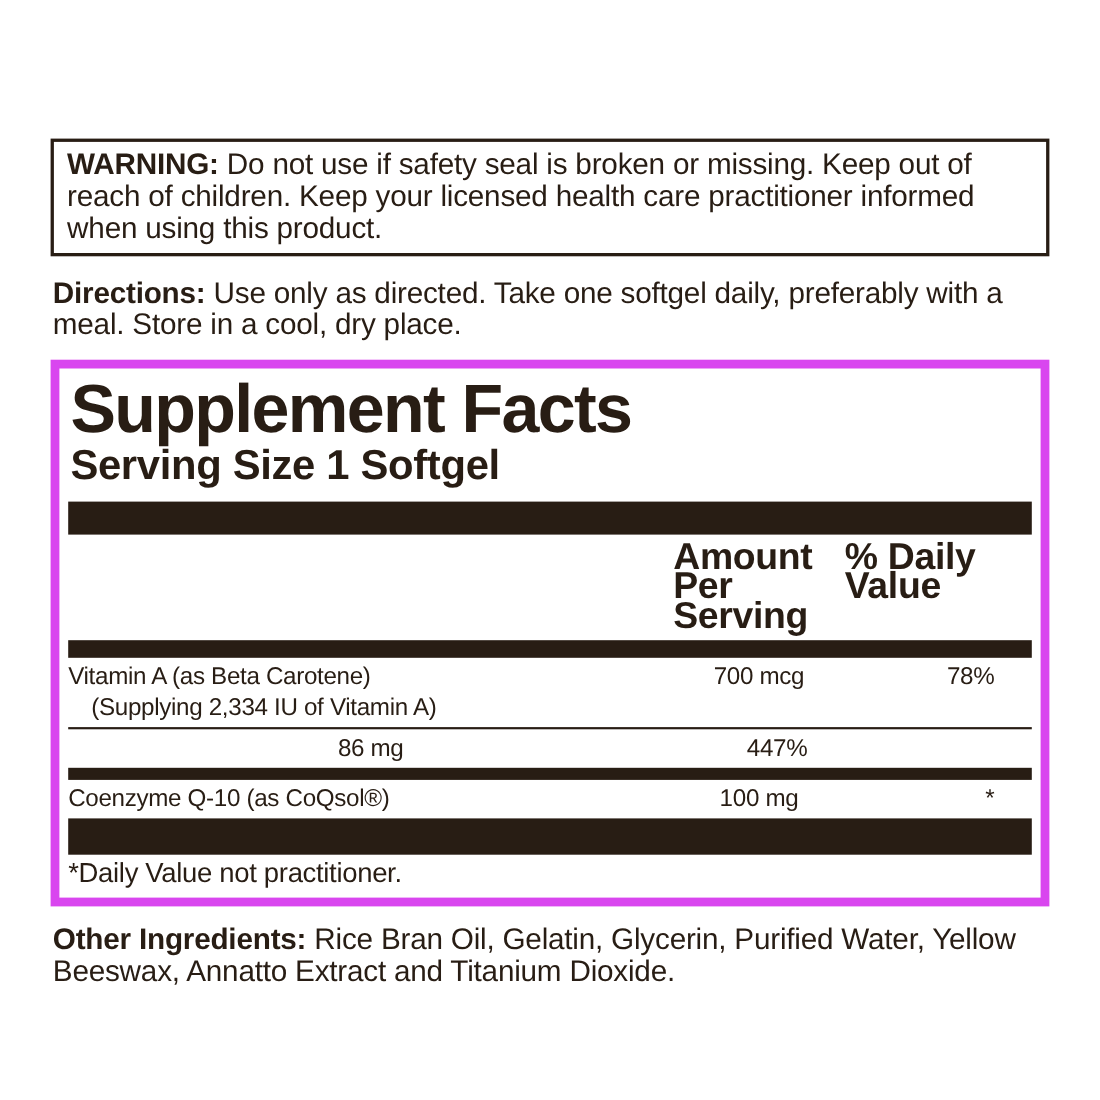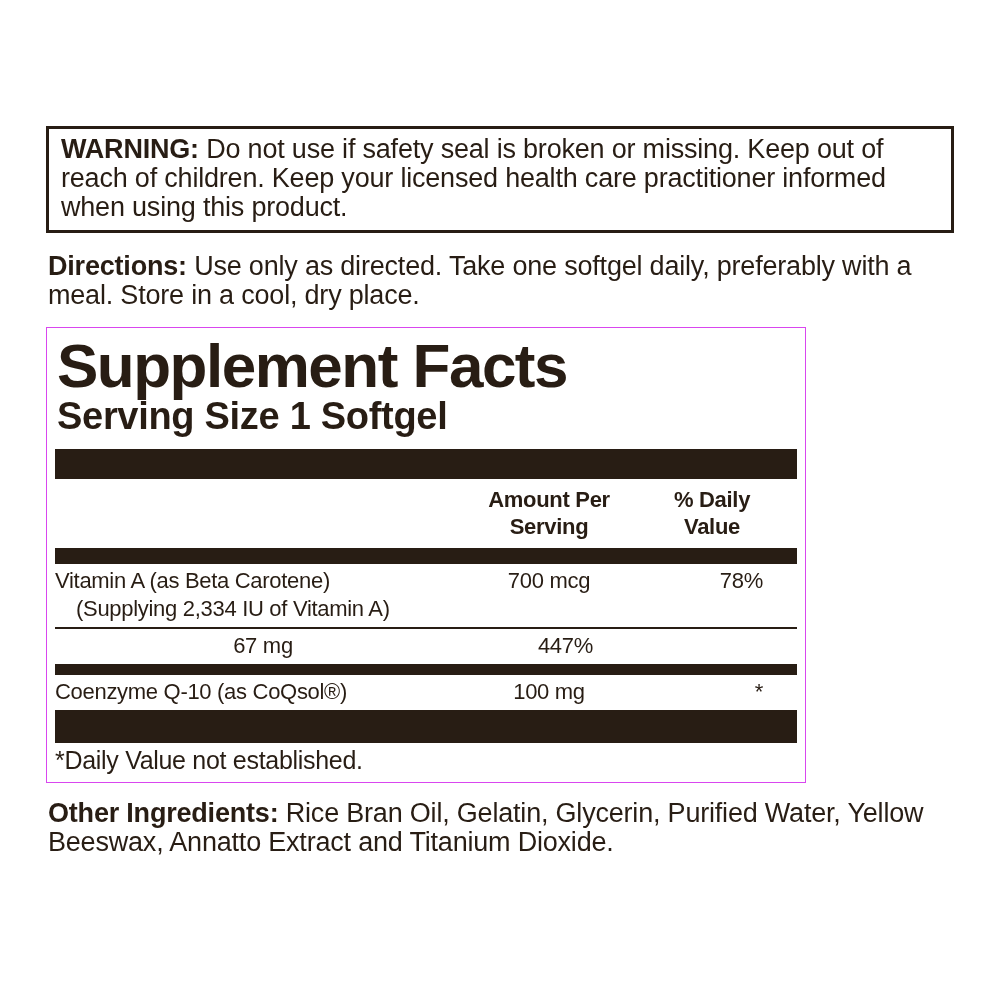--- a/index.html
+++ b/index.html
@@ -32,22 +32,22 @@
   
   .directions {
     margin-top: 19px;
     padding: 0 2px;
     width: 908px;
   }
 
   
   .facts-box {
     margin-top: 17px;
-    border: 1px solid #d946ef;
-    width: 760px;
+    border: 8px solid #d946ef;
+    width: 908px;
     padding: 6px 8px 6px 8px;
   }
   .facts-title {
     font-weight: bold;
     font-size: 62px;
     line-height: 64px;
     letter-spacing: -1.5px;
     padding-left: 2px;
   }
   .serving-size {
@@ -64,23 +64,22 @@
   .bar-thick2 { height: 33px; }
 
   .grid-row {
     display: grid;
     grid-template-columns: 1fr 156px 170px;
     align-items: start;
   }
   .header-row { padding: 7px 0 8px 0; }
   .hdr {
     font-weight: bold;
-    font-size: 22px;
+    font-size: 34px;
     line-height: 27px;
-    text-align: center;
     white-space: pre-line;
     letter-spacing: -0.3px;
   }
   .nutrient-row { padding: 3px 0 4px 0; }
   .row-divider { border-bottom: 2px solid #281d14; }
   .nutrient-text {
     font-size: 22px;
     line-height: 28px;
     letter-spacing: -0.3px;
   }
@@ -135,36 +134,36 @@
     <div class="grid-row nutrient-row nutrient-text row-divider">
       <div>
         <div>Vitamin A (as Beta Carotene)</div>
         <div class="nutrient-sub">(Supplying 2,334 IU of Vitamin A)</div>
       </div>
       <div class="cell-amount">700 mcg</div>
       <div class="cell-dv">78%</div>
     </div>
 
     <div class="grid-row nutrient-row nutrient-text">
-      <div class="cell-amount">67 mg</div>
+      <div class="cell-amount">86 mg</div>
       <div class="cell-dv">447%</div>
     </div>
 
     <div class="bar bar-thin"></div>
 
     <div class="grid-row nutrient-row nutrient-text">
       <div>
         <div>Coenzyme Q-10 (as CoQsol®)</div>
       </div>
       <div class="cell-amount">100 mg</div>
       <div class="cell-dv">*</div>
     </div>
 
     <div class="bar bar-thick2"></div>
 
-    <div class="footnote">*Daily Value not established.</div>
+    <div class="footnote">*Daily Value not practitioner.</div>
   </div>
 
   <div class="other-ingredients">
     <p class="body-text"><span class="bold-label">Other Ingredients:</span> <span>Rice Bran Oil, Gelatin, Glycerin, Purified Water, Yellow Beeswax, Annatto Extract and Titanium Dioxide.</span></p>
   </div>
 
 </div>
 
 </body></html>

